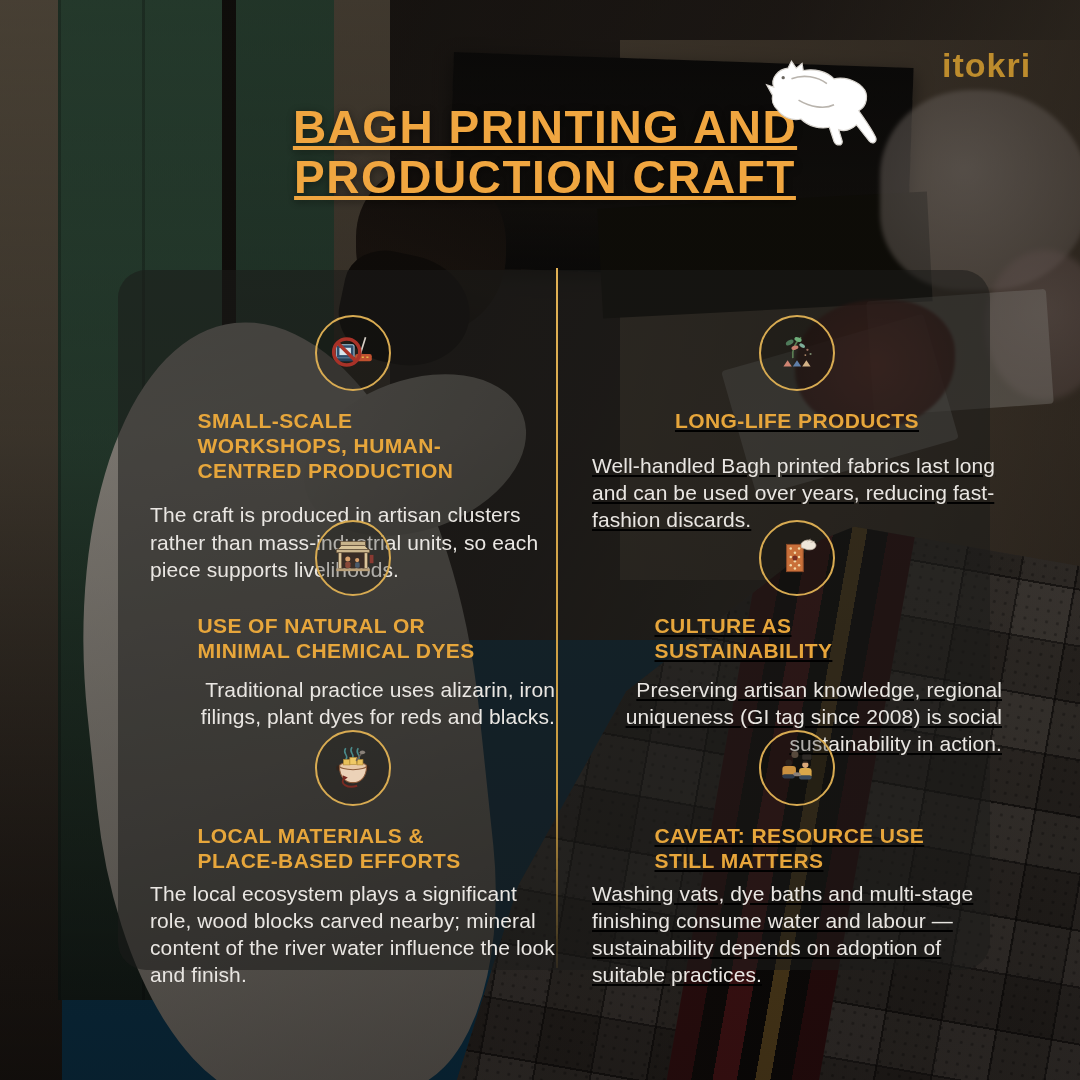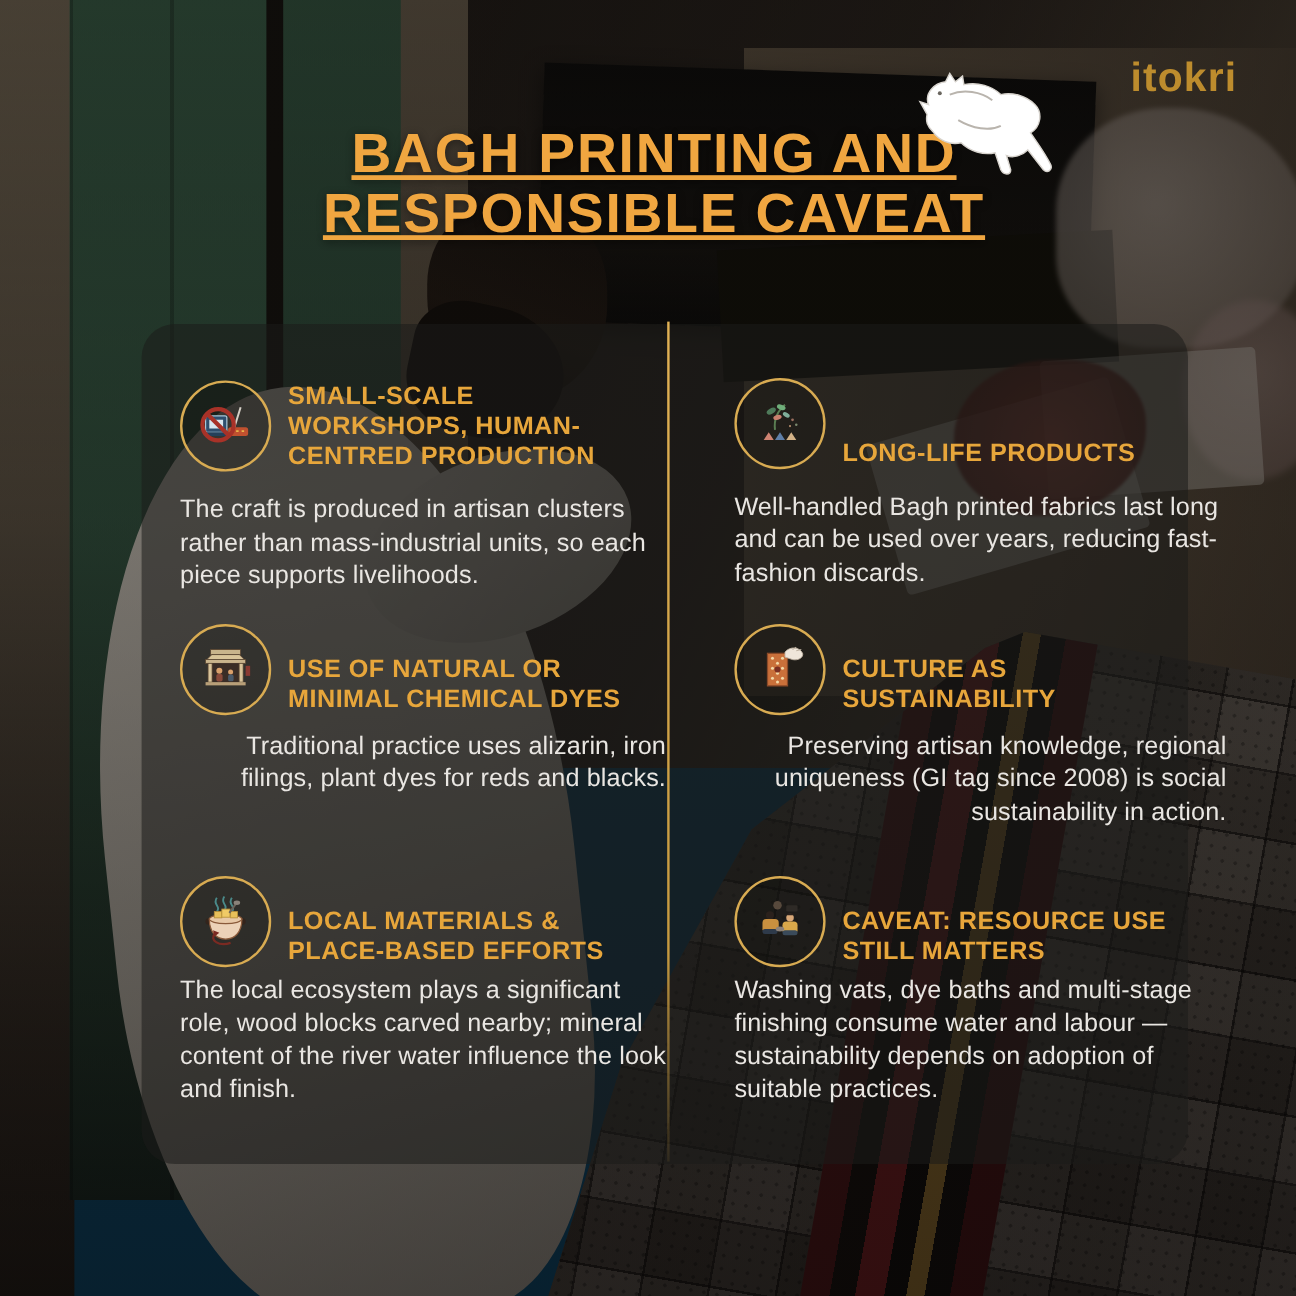--- a/index.html
+++ b/index.html
@@ -72,23 +72,23 @@
   .title{position:absolute;left:210px;top:102px;width:670px;text-align:center;z-index:3;
     color:#f0a640;font-weight:700;font-size:46px;line-height:50px;letter-spacing:1.5px;
     text-shadow:0 2px 8px rgba(0,0,0,.45);text-decoration:underline;}
   .animal{position:absolute;left:756px;top:52px;width:130px;height:108px;z-index:4;}
   .panel{position:absolute;left:118px;top:270px;width:872px;height:700px;border-radius:28px;
     background:rgba(27,28,26,.55);z-index:2;}
   .divider{position:absolute;left:556px;top:268px;width:2px;height:700px;z-index:3;
     background:linear-gradient(180deg,#e2b255,#c79a3f 75%,rgba(199,154,63,.1));}
   .card{position:absolute;z-index:4;}
   .col-left{left:150px;width:405px;}
-  .col-right{left:612px;width:410px;}
+  .col-right{left:592px;width:410px;text-decoration:underline;}
   .row1{top:315px;} .row2{top:520px;} .row3{top:730px;}
-  .card-head{display:flex;gap:14px;align-items:flex-end;}
+  .card-head{display:flex;gap:14px;align-items:center;flex-direction:column;}
   .icon-circle{flex:0 0 auto;width:76px;height:76px;border-radius:50%;
     border:2px solid #d8ab52;background:rgba(10,10,9,.25);
     display:flex;align-items:center;justify-content:center;box-sizing:border-box;}
   .icon-circle svg{width:48px;height:48px;}
   .card-title{margin:0;padding-top:4px;color:#e7a63b;font-size:21px;line-height:1.18;
     font-weight:700;letter-spacing:.4px;text-transform:uppercase;}
   .col-left .card-title{max-width:310px;}
   .col-right .card-title{max-width:285px;}
   .card-body{margin:0;color:#e9e6e2;font-size:21px;line-height:1.3;letter-spacing:.1px;}
   .row1 .card-body{margin-top:18px;}
@@ -124,21 +124,21 @@
         <div class="fabric-band"></div>
       </div>
     </div>
     <div class="photo-overlay"></div>
   </div>
 
   <div class="logo">itokri</div>
 
   <div class="title">
     <div>BAGH PRINTING AND</div>
-    <div>RESPONSIBLE CAVEAT</div>
+    <div>PRODUCTION CRAFT</div>
   </div>
 
   <svg class="animal" viewBox="0 0 110 90">
     <path d="M14,36 L9,27 L15,29 C12,21 19,14 27,13 L30,7 L34,13 L39,9 L40,15 C50,13 60,16 66,22 C74,20 84,23 90,29 C96,35 94,45 87,49 C91,55 97,63 101,71 C103,75 99,78 96,75 L85,61 C81,65 75,67 70,65 L73,75 C73,79 68,79 66,75 L62,63 C54,65 44,62 38,56 C30,58 22,54 18,48 C14,44 13,41 14,36 Z" fill="#ffffff" stroke="#d8d4ce" stroke-width="1"></path>
     <path d="M30,22 C40,18 52,20 60,26 M36,40 C46,46 58,48 66,44" stroke="#b9b4ad" stroke-width="1.4" fill="none"></path>
     <circle cx="23" cy="21" r="1.4" fill="#6a665f"></circle>
   </svg>
 
   <div class="panel"></div>
   <div class="divider"></div>

